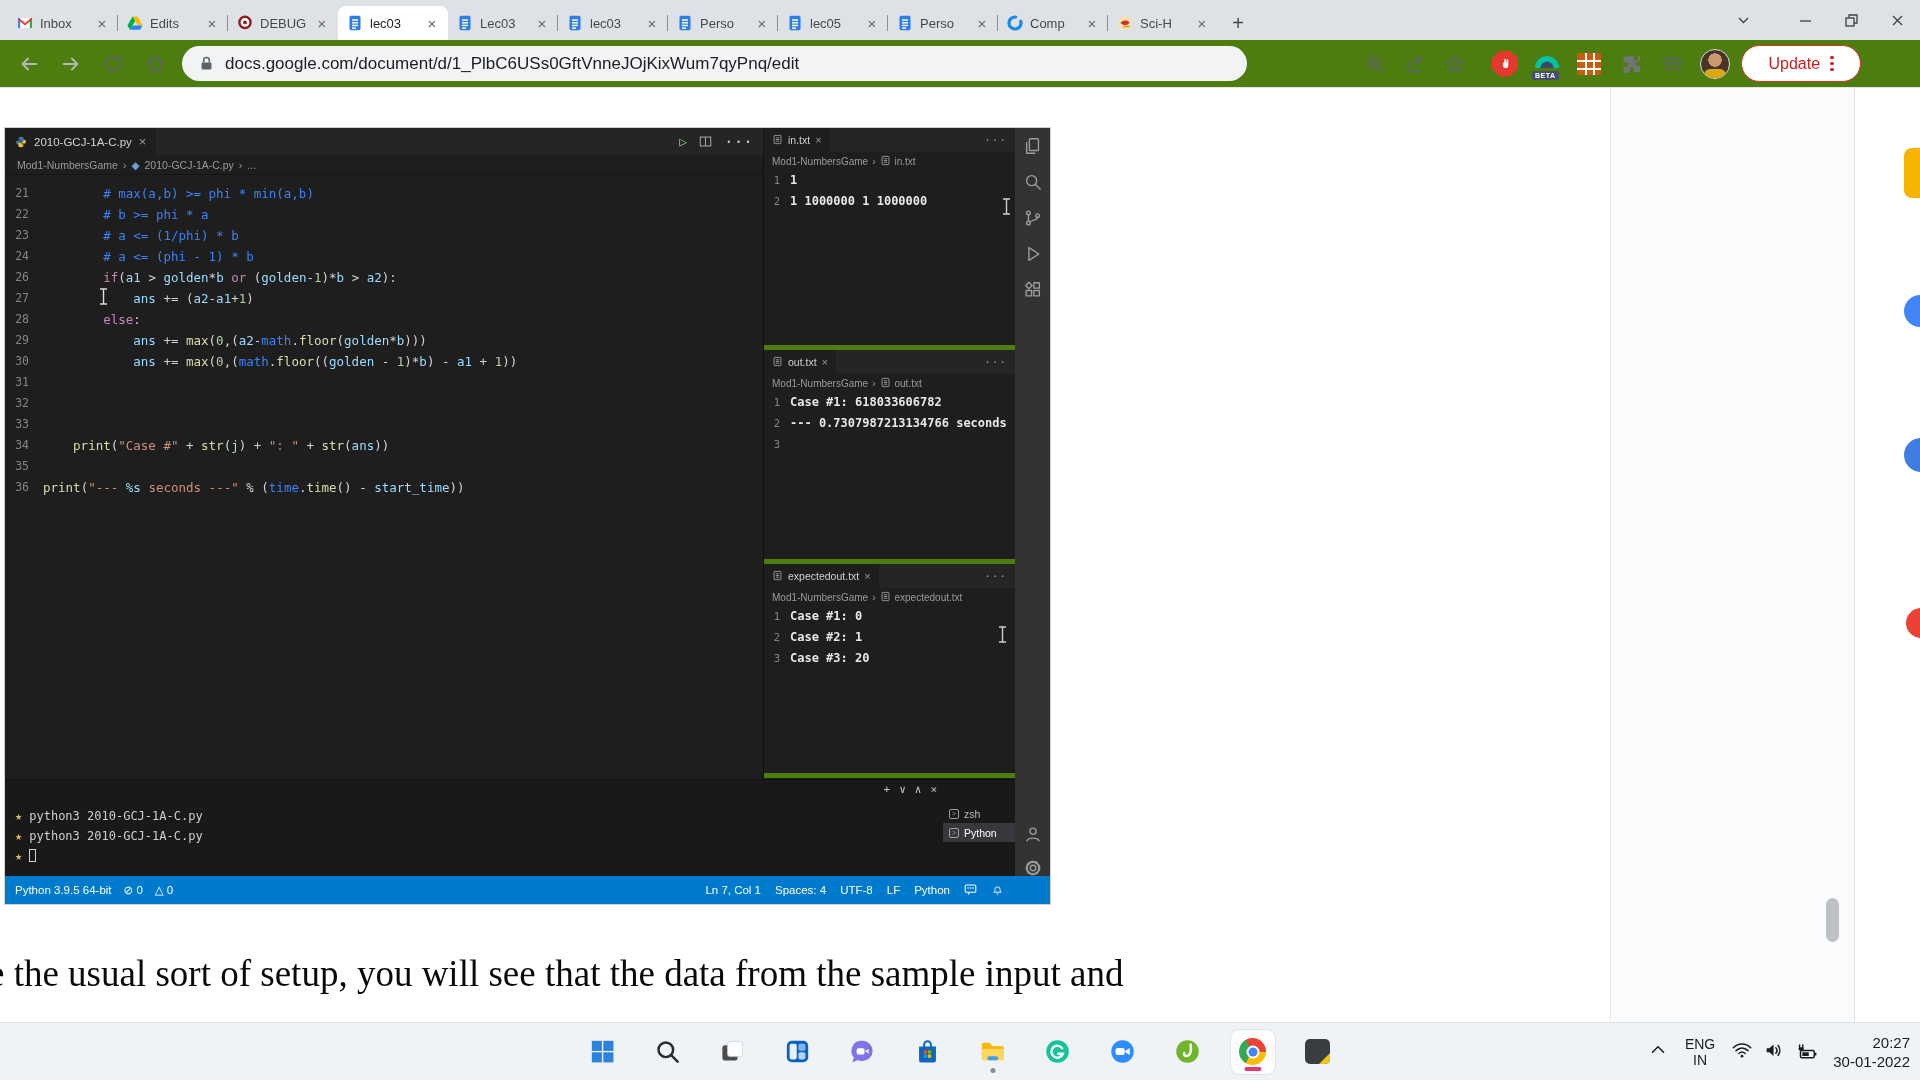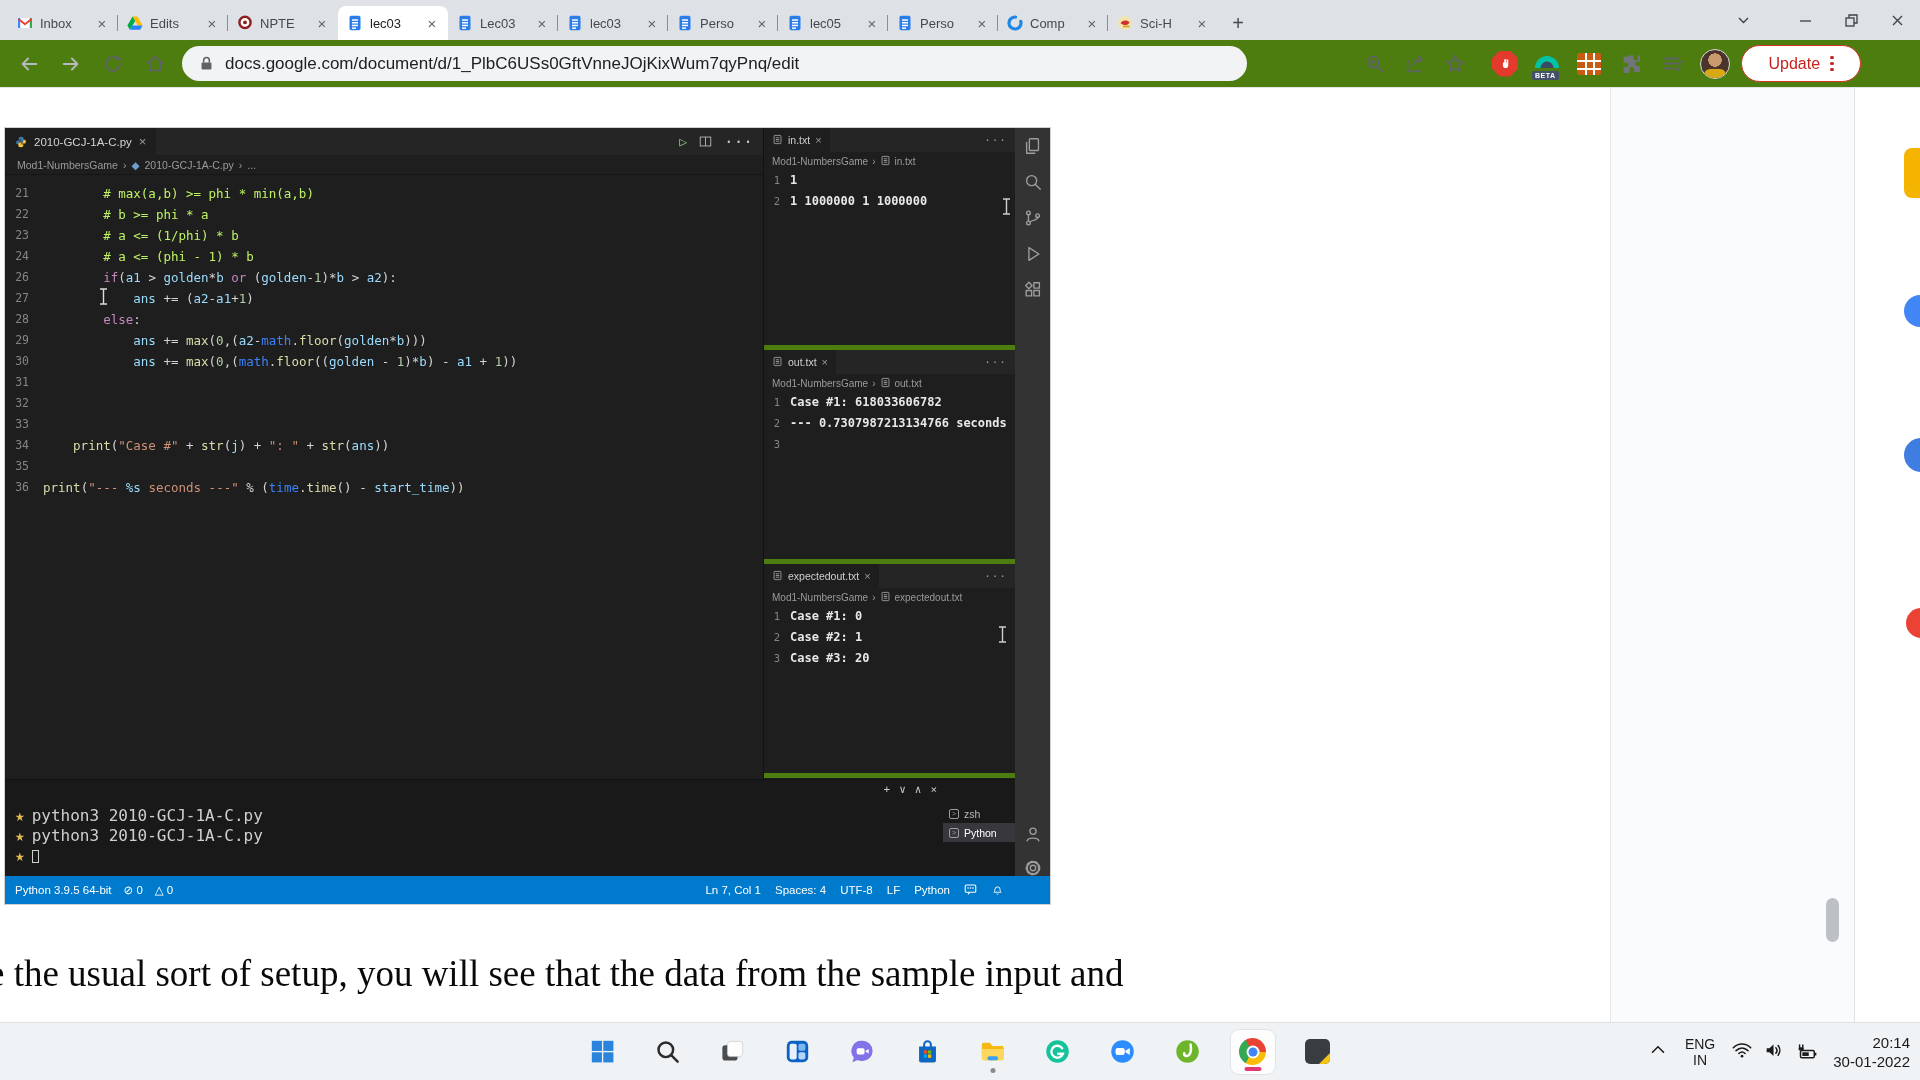--- a/index.html
+++ b/index.html
@@ -73,21 +73,21 @@
   .etab { height:27px; background:#1e1e1e; display:flex; align-items:center; padding:0 10px; gap:7px;
           color:#d4d4d4; font-size:11.5px; font-family:"Liberation Sans", sans-serif; }
   .etab .x { color:#9a9a9a; font-size:13px; }
   .eactions { margin-left:auto; display:flex; align-items:center; gap:12px; padding-right:10px; color:#c5c5c5; }
   .runicon { color:#89d185; font-size:13px; }
   .ecrumb { height:20px; display:flex; align-items:center; gap:5px; padding-left:12px; color:#9a9a9a;
             font-size:10.5px; font-family:"Liberation Sans", sans-serif; background:#1e1e1e; border-bottom:1px solid #161616; }
   .codelines { position:absolute; top:55px; left:0; right:0; }
   .cl { display:flex; height:21px; line-height:21px; font-size:12.5px; white-space:pre; }
   .ln { width:38px; padding-right:14px; text-align:right; color:#858585; font-size:11.5px; flex:0 0 38px; }
-  .tok-c{color:#bef264} .tok-k{color:#c586c0} .tok-d{color:#d4d4d4} .tok-v{color:#9cdcfe}
+  .tok-c{color:#3b82f6} .tok-k{color:#c586c0} .tok-d{color:#d4d4d4} .tok-v{color:#9cdcfe}
   .tok-num{color:#b5cea8} .tok-f{color:#dcdcaa} .tok-s{color:#ce9178} .tok-m{color:#3b82f6}
 
   .panels { position:absolute; left:758px; top:0; width:252px; height:651px; border-left:1px solid #121212; }
   .pgroup { position:relative; overflow:hidden; border-bottom:5px solid #4d7c0f; background:#1e1e1e; }
   .ptabbar { height:24px; background:#252526; display:flex; align-items:center; }
   .ptab { height:24px; background:#1e1e1e; display:flex; align-items:center; gap:5px; padding:0 8px;
           color:#cfcfcf; font-size:10.5px; font-family:"Liberation Sans", sans-serif; }
   .ptab .x { color:#9a9a9a; font-size:11px; }
   .pdots { margin-left:auto; padding-right:8px; color:#9a9a9a; font-size:11px; letter-spacing:1px; }
   .pcrumb { height:18px; display:flex; align-items:center; gap:4px; padding-left:8px; color:#9a9a9a;
@@ -101,21 +101,21 @@
   .aicon svg { width:20px; height:20px; stroke:#9d9d9d; stroke-width:1.5; fill:none; stroke-linecap:round; stroke-linejoin:round; }
   .aicon.bottom1 { position:absolute; top:688px; }
   .aicon.bottom2 { position:absolute; top:722px; }
 
   .term { position:absolute; left:0; top:651px; width:1010px; height:97px; background:#191919; border-top:1px solid #121212; }
   .ttabs { height:22px; display:flex; align-items:center; gap:16px; padding-left:12px;
            font-family:"Liberation Sans", sans-serif; font-size:10px; letter-spacing:.4px; color:#9a9a9a; }
   .ttab.active { color:#e7e7e7; border-bottom:1px solid #e7e7e7; padding-bottom:2px; }
   .tactions { position:absolute; right:78px; top:3px; display:flex; gap:9px; color:#c5c5c5; font-size:11px; }
   .tbody { position:absolute; left:10px; top:26px; }
-  .tline { height:20px; line-height:20px; font-size:16px; color:#cfcfcf; white-space:pre; }
+  .tline { height:20px; line-height:20px; font-size:12px; color:#cfcfcf; white-space:pre; }
   .tstar { color:#e2b855; margin-right:7px; }
   .cursorblock { display:inline-block; width:7px; height:13px; border:1px solid #cfcfcf; vertical-align:-2px; }
   .shells { position:absolute; right:0; top:24px; width:72px; font-family:"Liberation Sans", sans-serif; }
   .shellrow { height:19px; display:flex; align-items:center; gap:5px; padding-left:6px; color:#b8b8b8; font-size:10.5px; }
   .shellrow.active { background:#37373d; color:#fff; }
   .shellbox { width:10px; height:10px; border:1px solid #9d9d9d; border-radius:2px; font-size:7px; line-height:8px; text-align:center; color:#9d9d9d; }
 
   .vstatus { position:absolute; left:0; top:748px; width:1045px; height:28px; background:#007acc; display:flex; align-items:center;
              color:#fff; font-family:"Liberation Sans", sans-serif; font-size:11.5px; padding:0 10px; }
   .vsleft { display:flex; gap:12px; align-items:center; }
@@ -176,21 +176,21 @@
           <span class="btitle">Edits</span>
           <span class="bclose">×</span>
         </div>
         <div class="btab">
           <span class="fav">
             <svg viewBox="0 0 16 16">
               <circle cx="8" cy="7.4" r="5.6" fill="#fff" stroke="#8e1f1f" stroke-width="2.4"></circle>
               <circle cx="8" cy="7.4" r="1.9" fill="#8e1f1f"></circle>
             </svg>
           </span>
-          <span class="btitle">NPTE</span>
+          <span class="btitle">DEBUG</span>
           <span class="bclose">×</span>
         </div>
         <div class="btab active">
           <span class="fav">
             <svg viewBox="0 0 16 16">
               <rect x="2.5" y="0.8" width="11" height="14.4" rx="1.6" fill="#2b7de9"></rect>
               <rect x="5" y="4.3" width="6" height="1.5" fill="#fff"></rect>
               <rect x="5" y="7" width="6" height="1.5" fill="#fff"></rect>
               <rect x="5" y="9.7" width="6" height="1.5" fill="#fff"></rect>
               <rect x="5" y="12.4" width="4" height="1.5" fill="#fff"></rect>
@@ -767,18 +767,18 @@
         <span class="trayicon">
           <svg viewBox="0 0 24 24">
               <path d="M5 6.5v2.5M8.5 6.5v2.5" stroke-width="1.6"></path>
               <rect x="4" y="9" width="5.5" height="3.5" rx="1" fill="#1b1b1b" stroke="none"></rect>
               <rect x="6" y="12.5" width="15" height="8" rx="1.5" stroke-width="1.6"></rect>
               <rect x="21.5" y="15" width="1.8" height="3" fill="#1b1b1b" stroke="none"></rect>
               <rect x="8" y="14.5" width="7" height="4" fill="#1b1b1b" stroke="none"></rect>
             </svg></span>
       </div>
       <div class="clock">
-        <div>20:14</div>
+        <div>20:27</div>
         <div>30-01-2022</div>
       </div>
     </div>
   </div>
 </div>
 
 </body></html>

